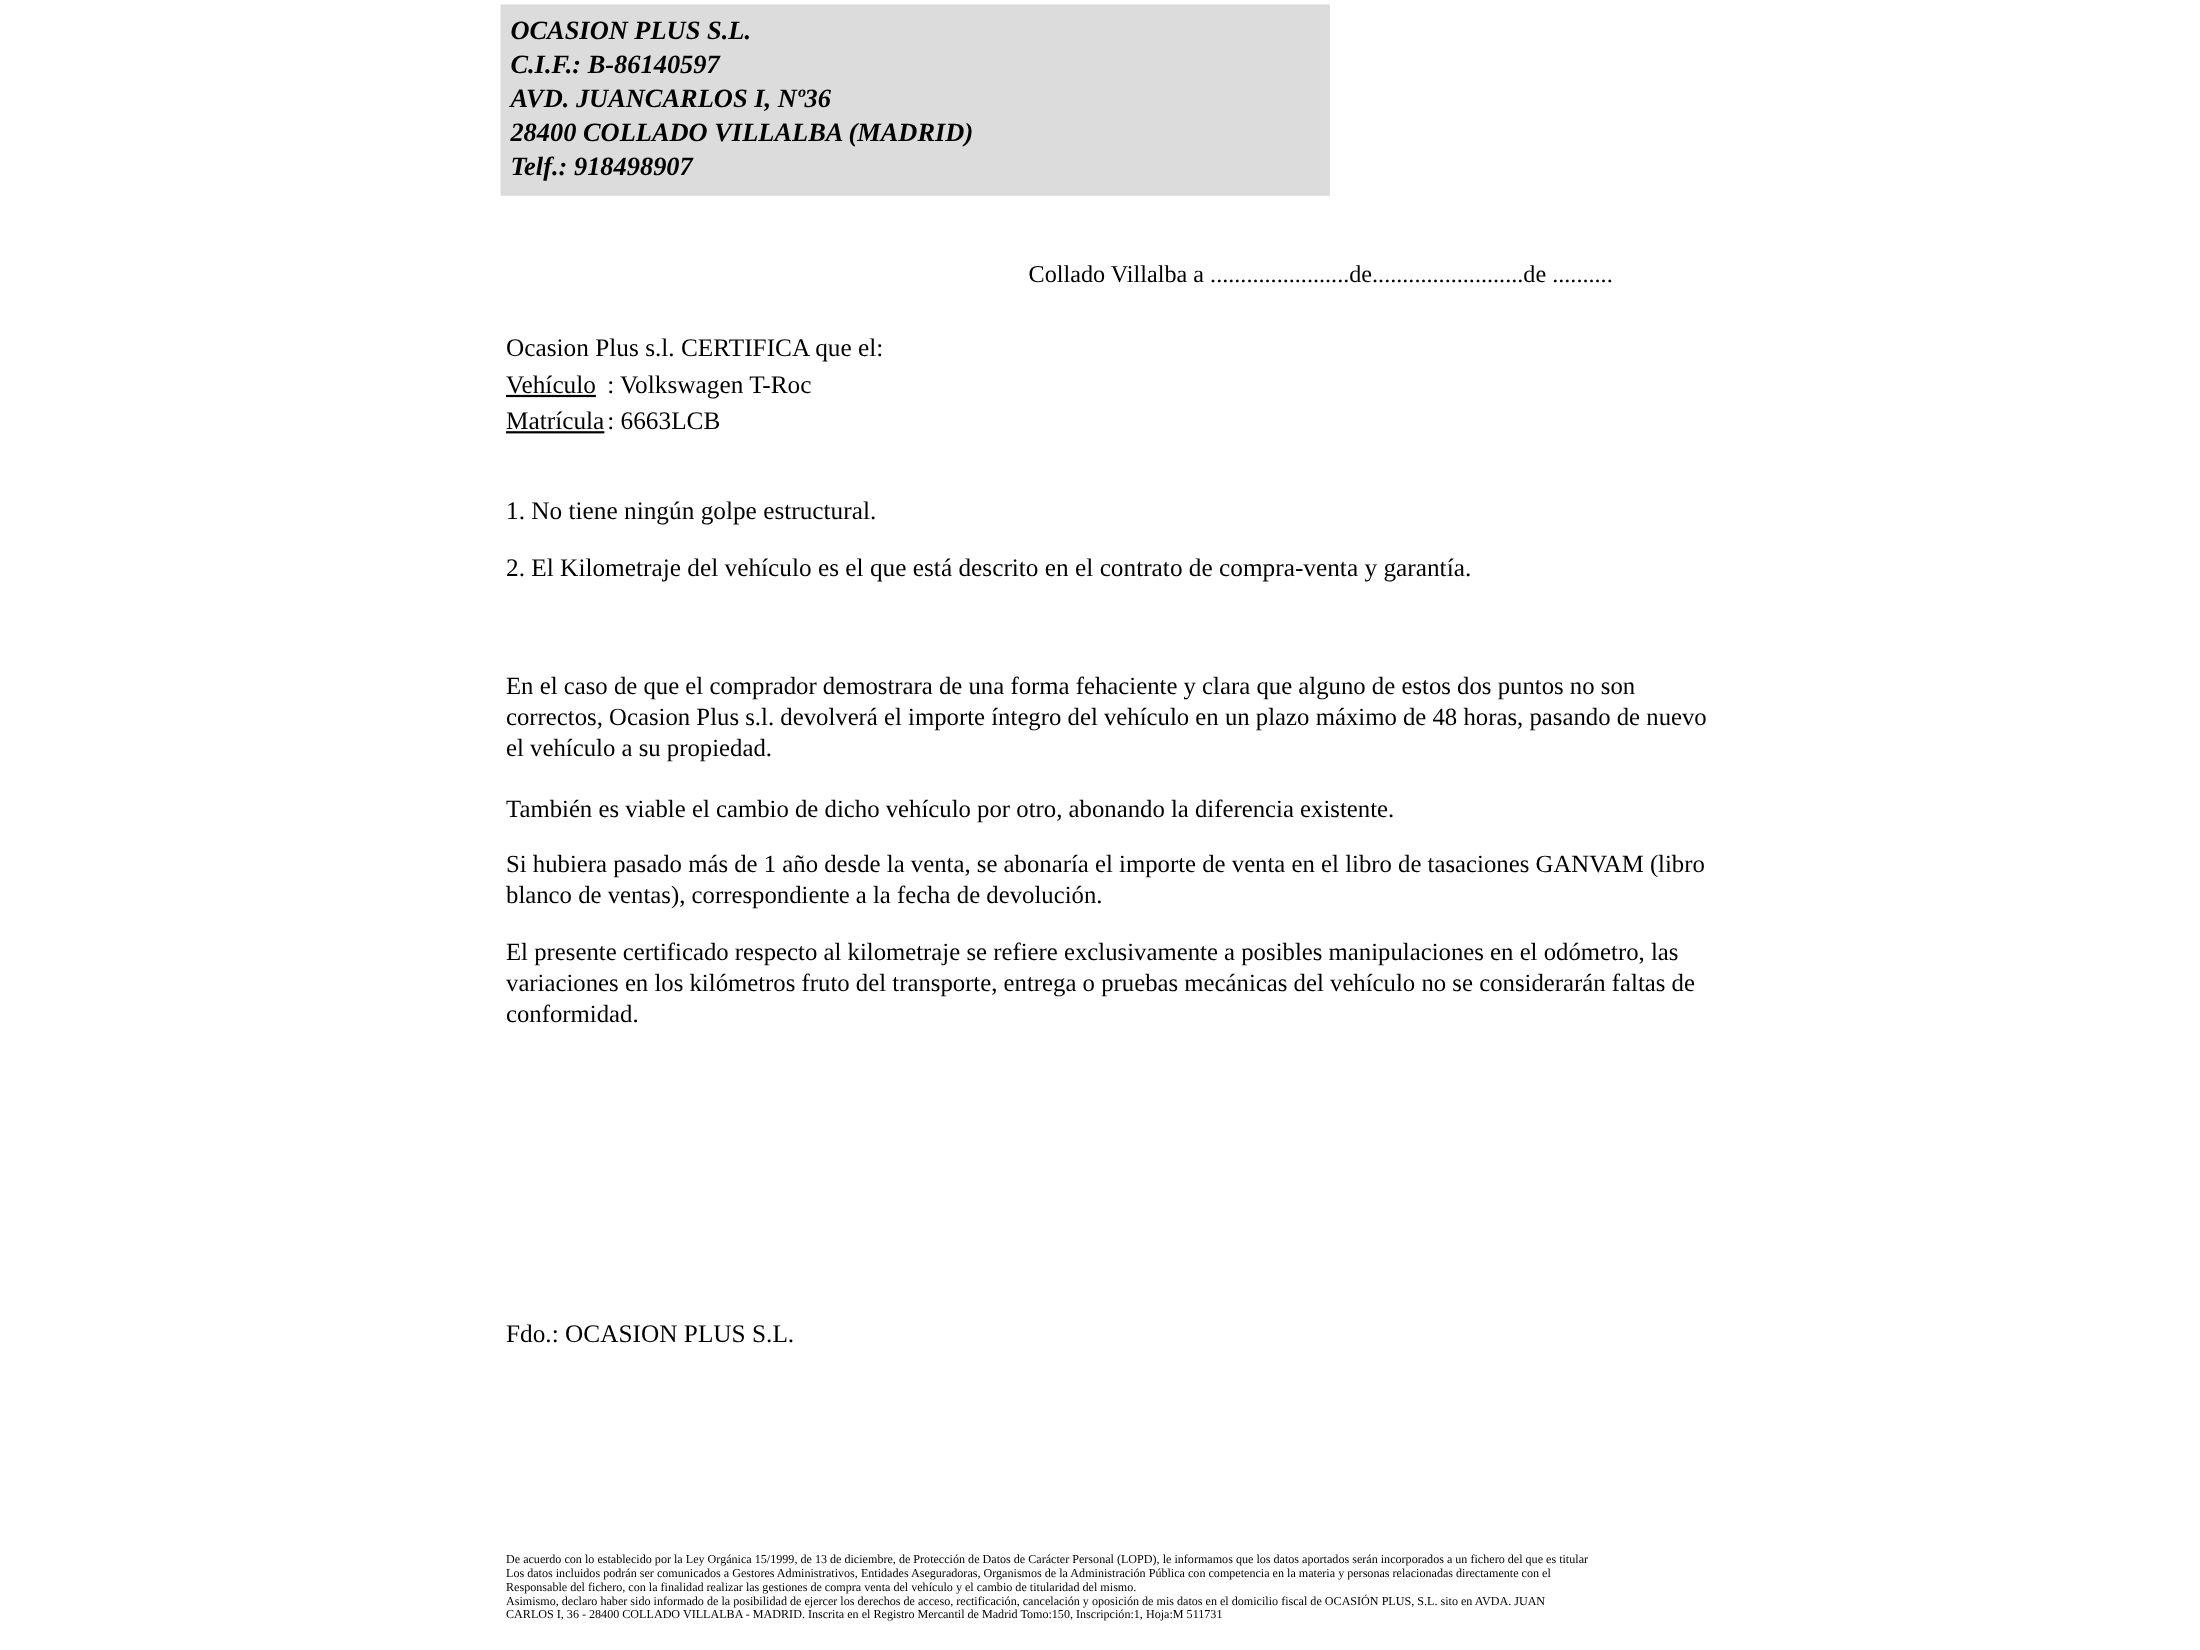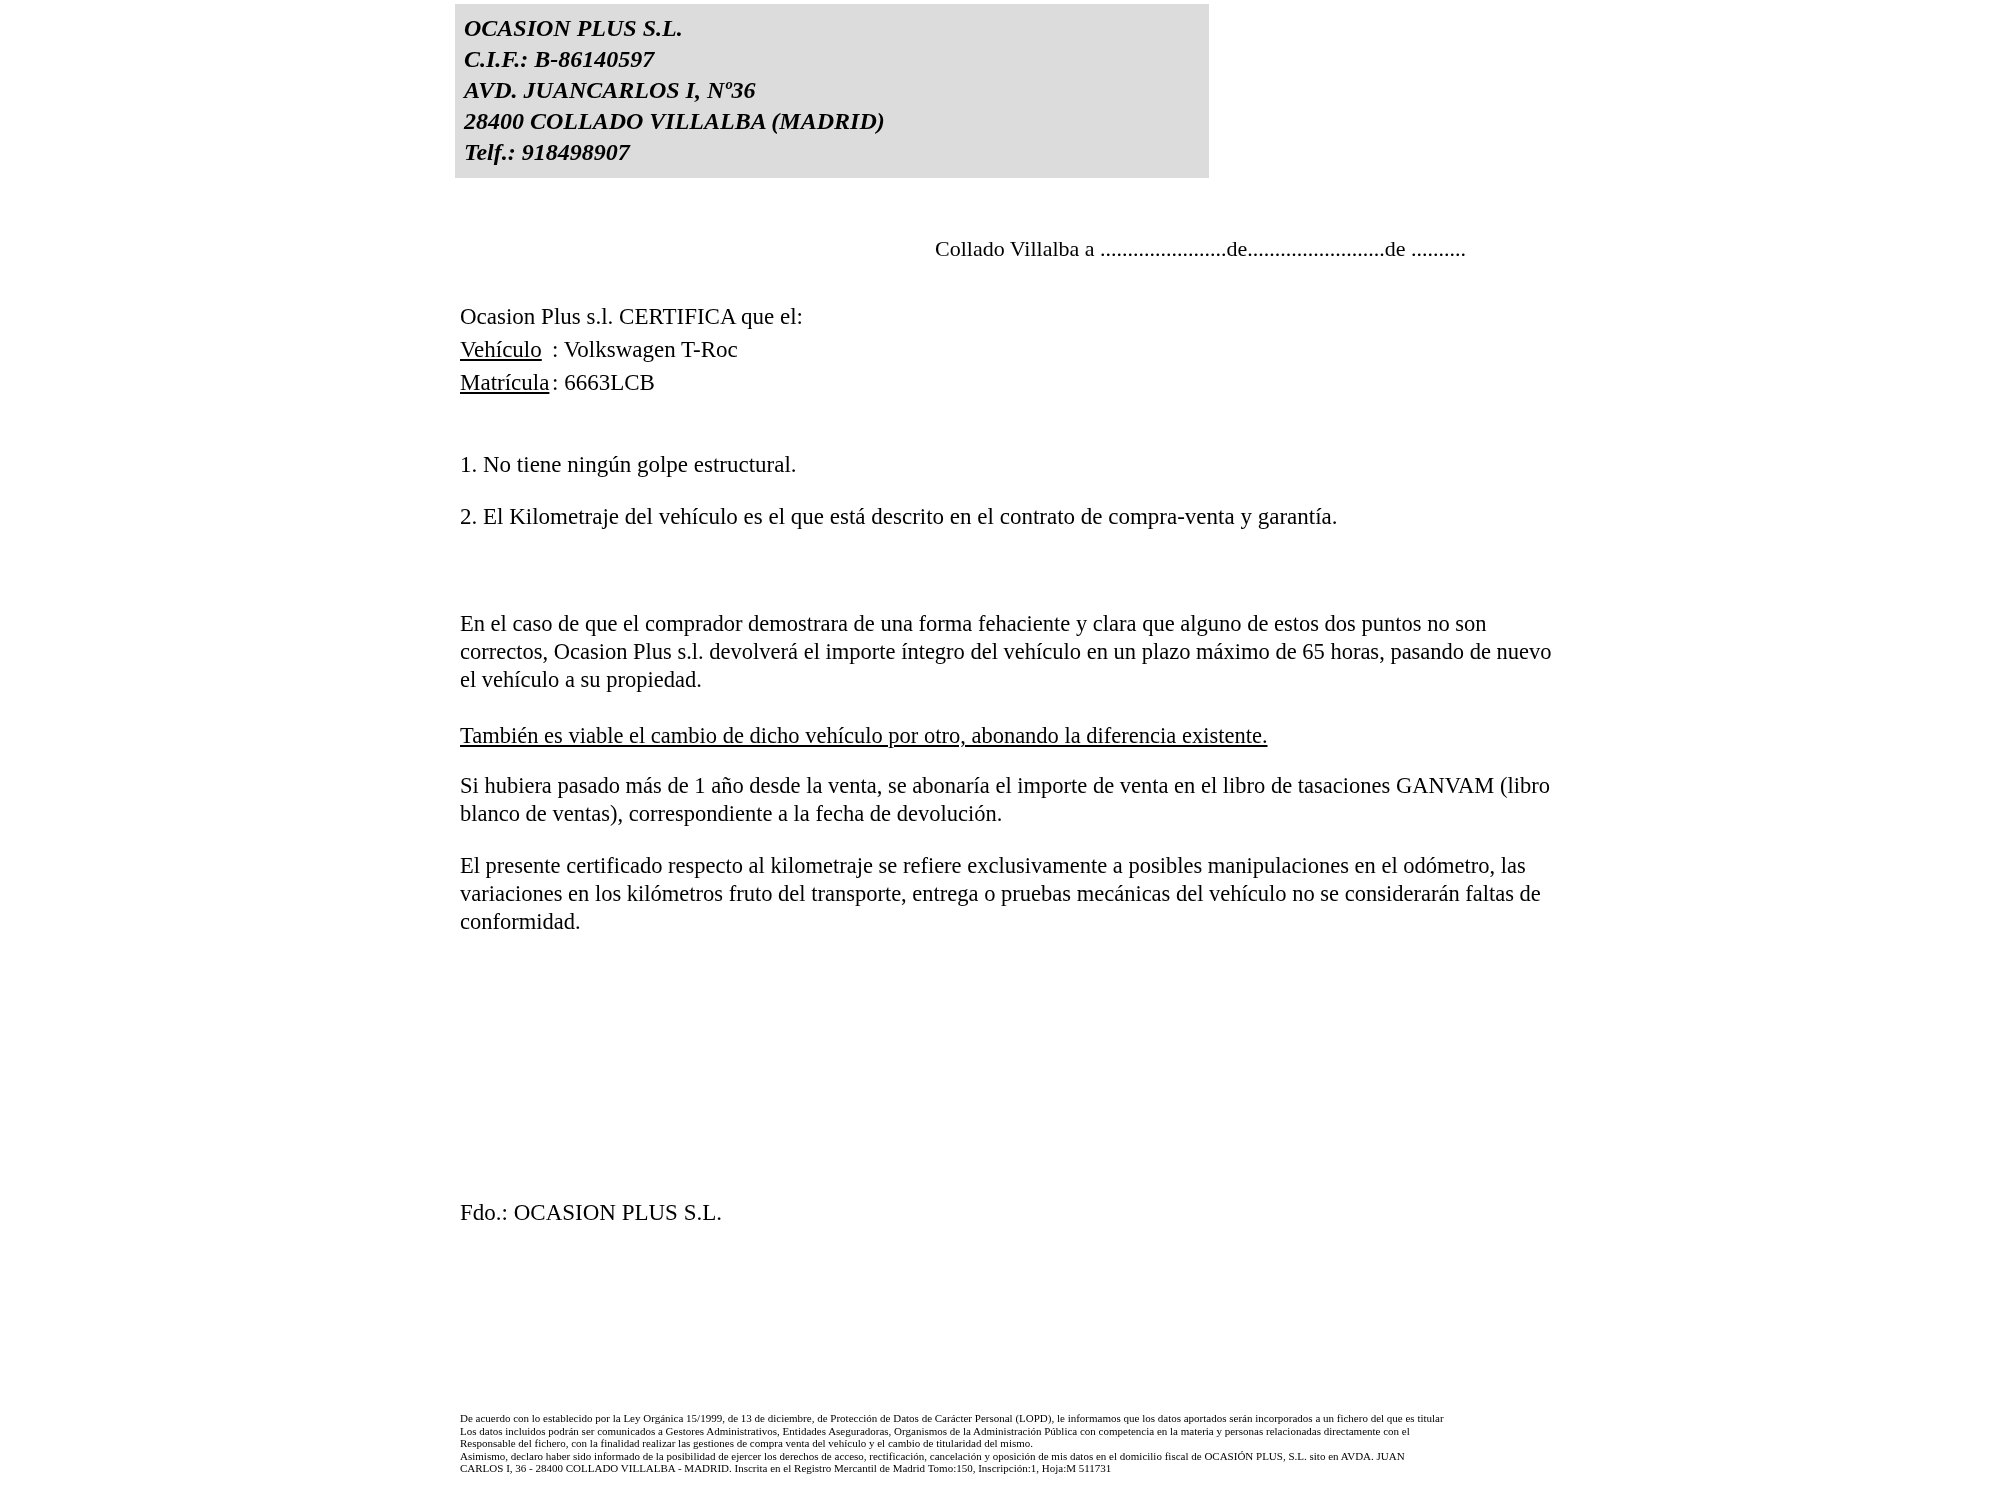--- a/index.html
+++ b/index.html
@@ -48,21 +48,21 @@
   .p1 { top: 452px; }
   .p2 { top: 504px; text-align: right; }
   .para {
     position: absolute;
     left: 460px;
     width: 1095px;
     font-size: 22.5px;
     line-height: 28px;
   }
   .para1 { top: 610px; }
-  .para2 { top: 722px; text-decoration: underline; }
+  .para2 { top: 722px; }
   .para3 { top: 772px; }
   .para4 { top: 852px; }
   .signature {
     position: absolute;
     left: 460px;
     top: 1200px;
     font-size: 23px;
     text-align: right;
   }
   .footer {
@@ -95,21 +95,21 @@
       <span class="lbl"><span class="u">Vehículo</span></span><span>: Volkswagen T-Roc</span>
     </div>
     <div>
       <span class="lbl"><span class="u">Matrícula</span></span><span>: 6663LCB</span>
     </div>
   </div>
 
   <div class="point p1">1. No tiene ningún golpe estructural.</div>
   <div class="point p2">2. El Kilometraje del vehículo es el que está descrito en el contrato de compra-venta y garantía.</div>
 
-  <div class="para para1">En el caso de que el comprador demostrara de una forma fehaciente y clara que alguno de estos dos puntos no son correctos, Ocasion Plus s.l. devolverá el importe íntegro del vehículo en un plazo máximo de 65 horas, pasando de nuevo el vehículo a su propiedad.</div>
+  <div class="para para1">En el caso de que el comprador demostrara de una forma fehaciente y clara que alguno de estos dos puntos no son correctos, Ocasion Plus s.l. devolverá el importe íntegro del vehículo en un plazo máximo de 48 horas, pasando de nuevo el vehículo a su propiedad.</div>
   <div class="para para2">También es viable el cambio de dicho vehículo por otro, abonando la diferencia existente.</div>
   <div class="para para3">Si hubiera pasado más de 1 año desde la venta, se abonaría el importe de venta en el libro de tasaciones GANVAM (libro blanco de ventas), correspondiente a la fecha de devolución.</div>
   <div class="para para4">El presente certificado respecto al kilometraje se refiere exclusivamente a posibles manipulaciones en el odómetro, las variaciones en los kilómetros fruto del transporte, entrega o pruebas mecánicas del vehículo no se considerarán faltas de conformidad.</div>
 
   <div class="signature">Fdo.: OCASION PLUS S.L.</div>
 
   <div class="footer">
     <div>De acuerdo con lo establecido por la Ley Orgánica 15/1999, de 13 de diciembre, de Protección de Datos de Carácter Personal (LOPD), le informamos que los datos aportados serán incorporados a un fichero del que es titular</div>
     <div>Los datos incluidos podrán ser comunicados a Gestores Administrativos, Entidades Aseguradoras, Organismos de la Administración Pública con competencia en la materia y personas relacionadas directamente con el</div>
     <div>Responsable del fichero, con la finalidad realizar las gestiones de compra venta del vehículo y el cambio de titularidad del mismo.</div>

